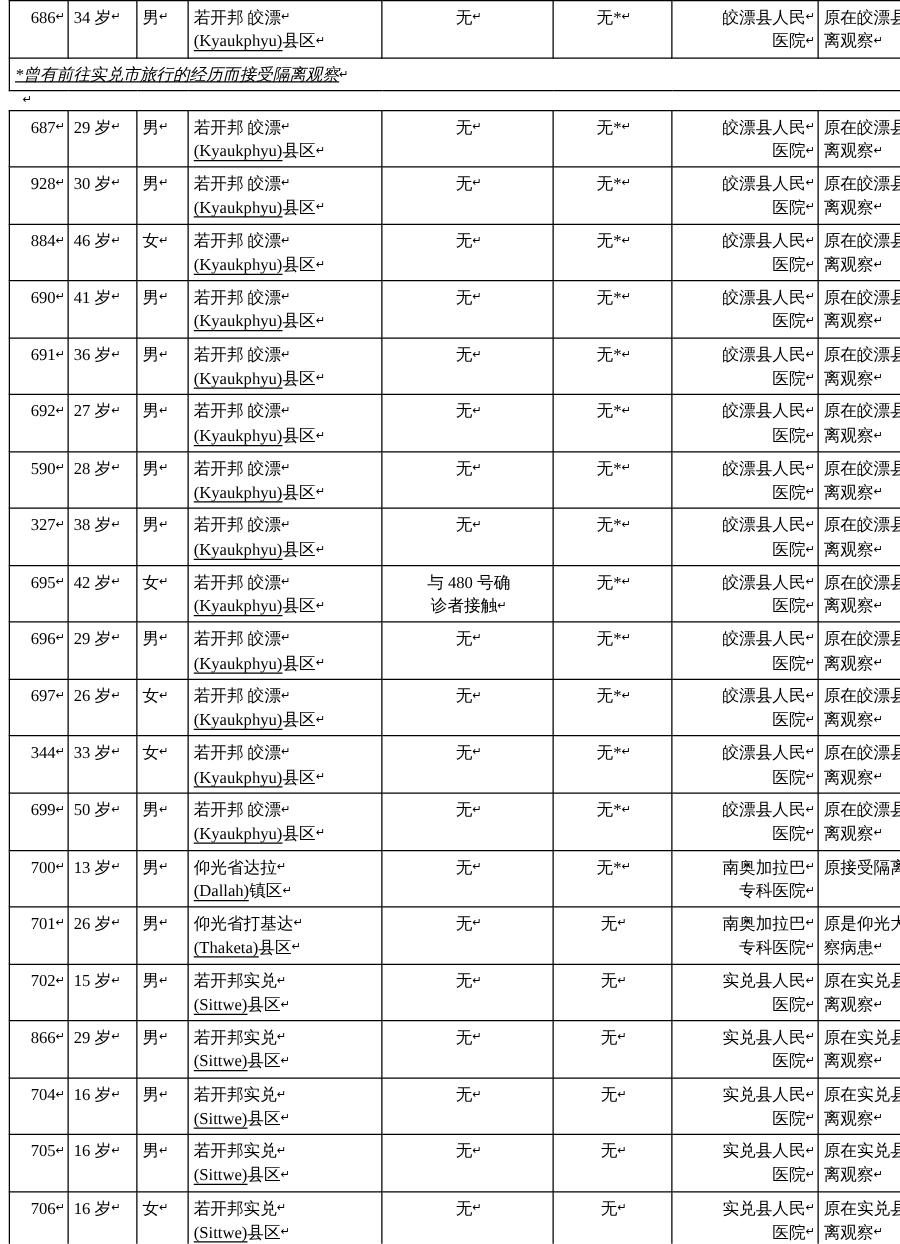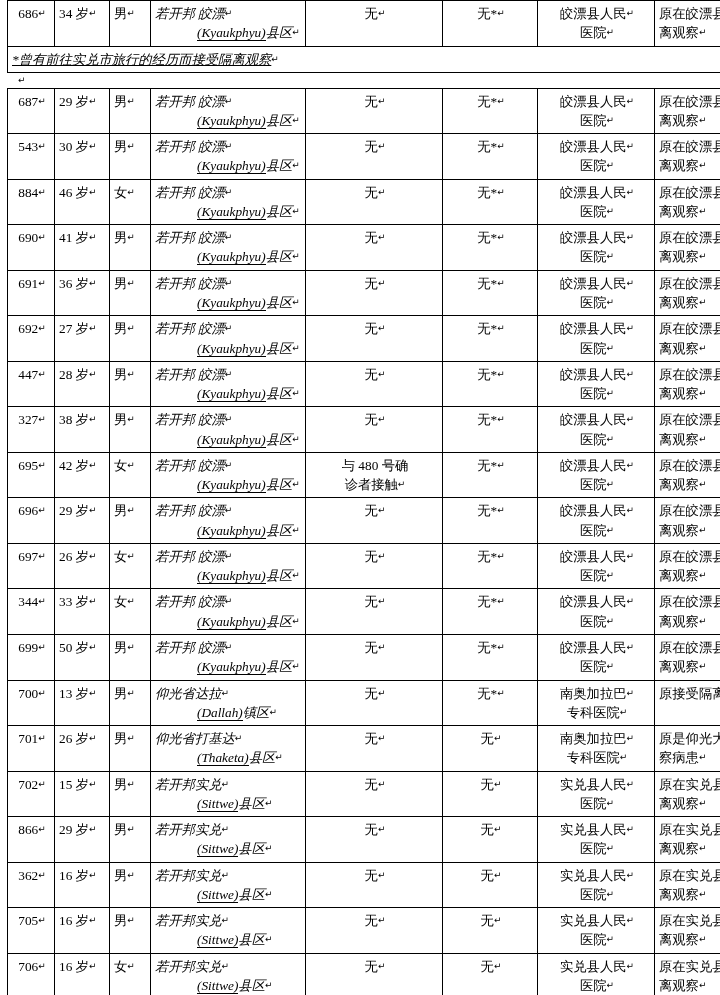--- a/index.html
+++ b/index.html
@@ -28,38 +28,37 @@
     margin: 0 7px;
   }
   table.doc-table td {
     border: 1px solid #000000;
     vertical-align: top;
     padding: 3px 2px 3px 4px;
     font-size: 13.3px;
     line-height: 1.45;
     font-family: "Liberation Serif", serif;
   }
-  .c-id { width: 40px; text-align: center; }
+  .c-id { width: 40px; text-align: right; }
   .c-age { width: 48px; text-align: left; }
   .c-sex { width: 34px; text-align: left; }
-  .c-place { width: 148px; text-align: left; font-style: italic; }
+  .c-place { width: 148px; text-align: left; }
   .c-note1 { width: 130px; text-align: center; }
   .c-note2 { width: 88px; text-align: center; }
-  .c-hospital { width: 110px; text-align: center; }
+  .c-hospital { width: 110px; text-align: right; }
   .c-remark { width: 148px; text-align: left; }
 
   .pmark {
     font-family: "DejaVu Sans", sans-serif;
     font-size: 9px;
     color: #000;
     vertical-align: 2px;
   }
   .underline-word {
     border-bottom: 1px solid #000;
-    margin-left: 42px;
   }
   .footnote-row td {
     text-align: left;
     padding-left: 30px;
   }
   .footnote-text {
     text-decoration: underline;
     font-style: italic;
   }
   .gap-mark {
@@ -128,21 +127,21 @@
           <td class="c-hospital">
             <span class="cell-line">皎漂县人民<span class="pmark">↵</span></span>
             <span class="cell-line">医院<span class="pmark">↵</span></span>
           </td>
           <td class="c-remark">
             <span class="cell-line">原在皎漂县接受隔</span>
             <span class="cell-line">离观察<span class="pmark">↵</span></span>
           </td>
         </tr>
         <tr>
-          <td class="c-id"><span>543</span><span class="pmark">↵</span></td>
+          <td class="c-id"><span>928</span><span class="pmark">↵</span></td>
           <td class="c-age"><span>30 岁</span><span class="pmark">↵</span></td>
           <td class="c-sex"><span>男</span><span class="pmark">↵</span></td>
           <td class="c-place">
             <span class="cell-line">若开邦 皎漂<span class="pmark">↵</span></span>
             <span class="cell-line"><span class="underline-word">(Kyaukphyu)</span><span>县区</span><span class="pmark">↵</span></span>
           </td>
           <td class="c-note1">
             <span class="cell-line">无<span class="pmark">↵</span></span>
           </td>
           <td class="c-note2">
@@ -243,21 +242,21 @@
           <td class="c-hospital">
             <span class="cell-line">皎漂县人民<span class="pmark">↵</span></span>
             <span class="cell-line">医院<span class="pmark">↵</span></span>
           </td>
           <td class="c-remark">
             <span class="cell-line">原在皎漂县接受隔</span>
             <span class="cell-line">离观察<span class="pmark">↵</span></span>
           </td>
         </tr>
         <tr>
-          <td class="c-id"><span>447</span><span class="pmark">↵</span></td>
+          <td class="c-id"><span>590</span><span class="pmark">↵</span></td>
           <td class="c-age"><span>28 岁</span><span class="pmark">↵</span></td>
           <td class="c-sex"><span>男</span><span class="pmark">↵</span></td>
           <td class="c-place">
             <span class="cell-line">若开邦 皎漂<span class="pmark">↵</span></span>
             <span class="cell-line"><span class="underline-word">(Kyaukphyu)</span><span>县区</span><span class="pmark">↵</span></span>
           </td>
           <td class="c-note1">
             <span class="cell-line">无<span class="pmark">↵</span></span>
           </td>
           <td class="c-note2">
@@ -496,21 +495,21 @@
           <td class="c-hospital">
             <span class="cell-line">实兑县人民<span class="pmark">↵</span></span>
             <span class="cell-line">医院<span class="pmark">↵</span></span>
           </td>
           <td class="c-remark">
             <span class="cell-line">原在实兑县接受隔</span>
             <span class="cell-line">离观察<span class="pmark">↵</span></span>
           </td>
         </tr>
         <tr>
-          <td class="c-id"><span>362</span><span class="pmark">↵</span></td>
+          <td class="c-id"><span>704</span><span class="pmark">↵</span></td>
           <td class="c-age"><span>16 岁</span><span class="pmark">↵</span></td>
           <td class="c-sex"><span>男</span><span class="pmark">↵</span></td>
           <td class="c-place">
             <span class="cell-line">若开邦实兑<span class="pmark">↵</span></span>
             <span class="cell-line"><span class="underline-word">(Sittwe)</span><span>县区</span><span class="pmark">↵</span></span>
           </td>
           <td class="c-note1">
             <span class="cell-line">无<span class="pmark">↵</span></span>
           </td>
           <td class="c-note2">

